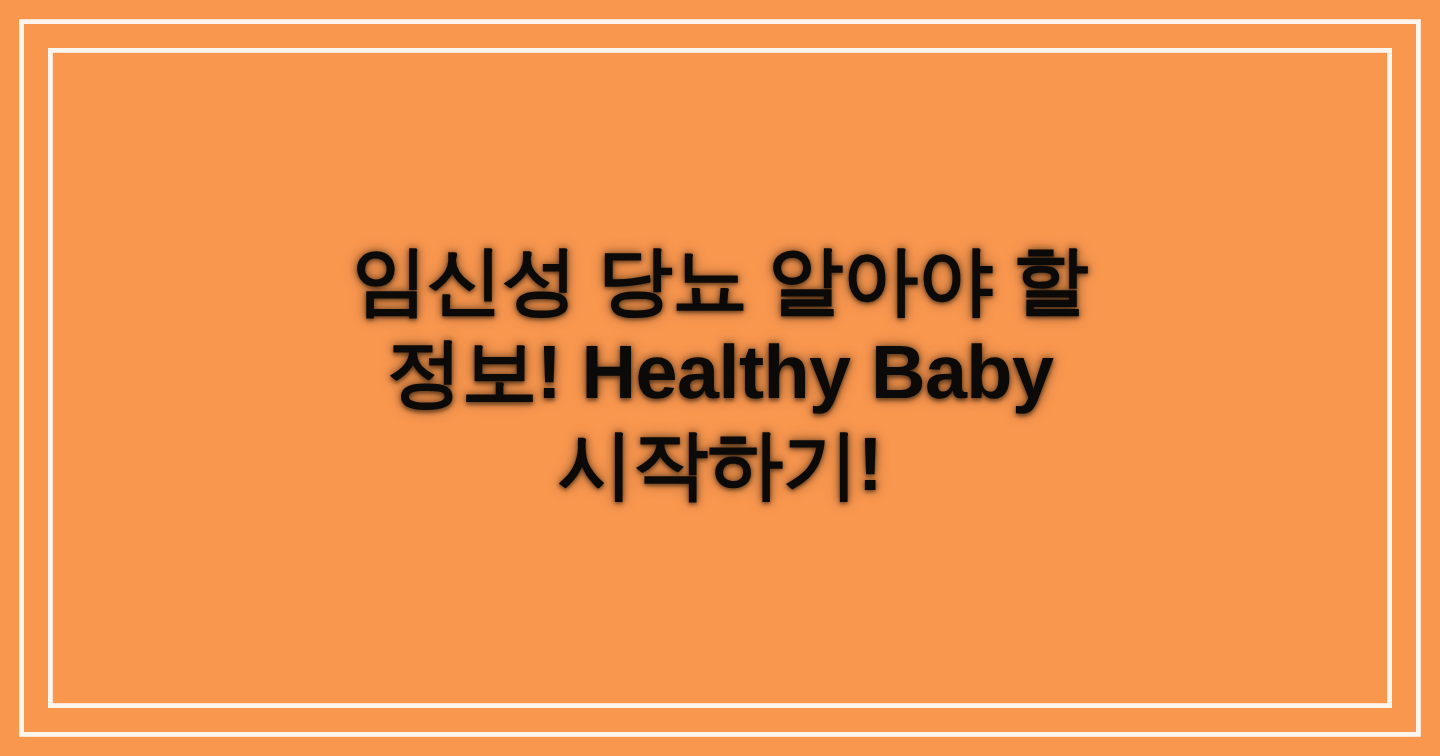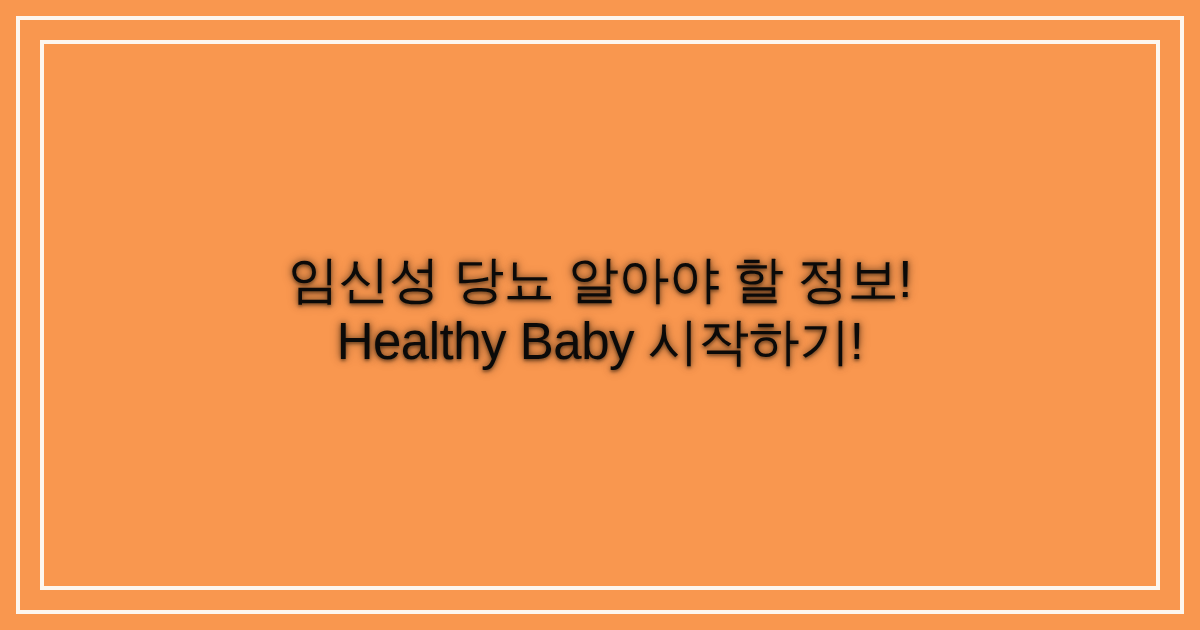--- a/index.html
+++ b/index.html
@@ -60,22 +60,22 @@
     padding: 0 10px;
     box-sizing: border-box;
     text-align: center;
     margin-top: -8px;
   }
 
   .title {
     margin: 0;
     color: #0b0a09;
     font-family: "Liberation Sans", "DejaVu Sans", sans-serif;
-    font-size: 51px;
-    font-weight: 400;
+    font-size: 63px;
+    font-weight: 700;
     line-height: 1.22;
     letter-spacing: -0.5px;
     word-break: keep-all;
     text-shadow:
       0 0 6px rgba(20, 12, 4, 0.55),
       0 0 12px rgba(20, 12, 4, 0.30),
       0 2px 3px rgba(20, 12, 4, 0.35);
   }
 </style>
 </head>

